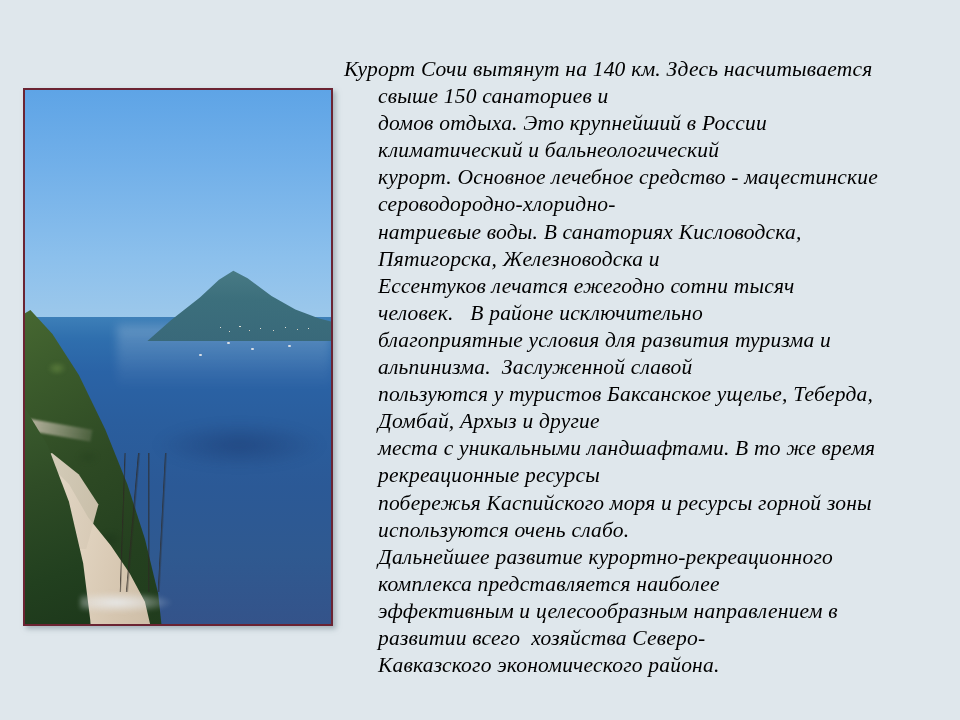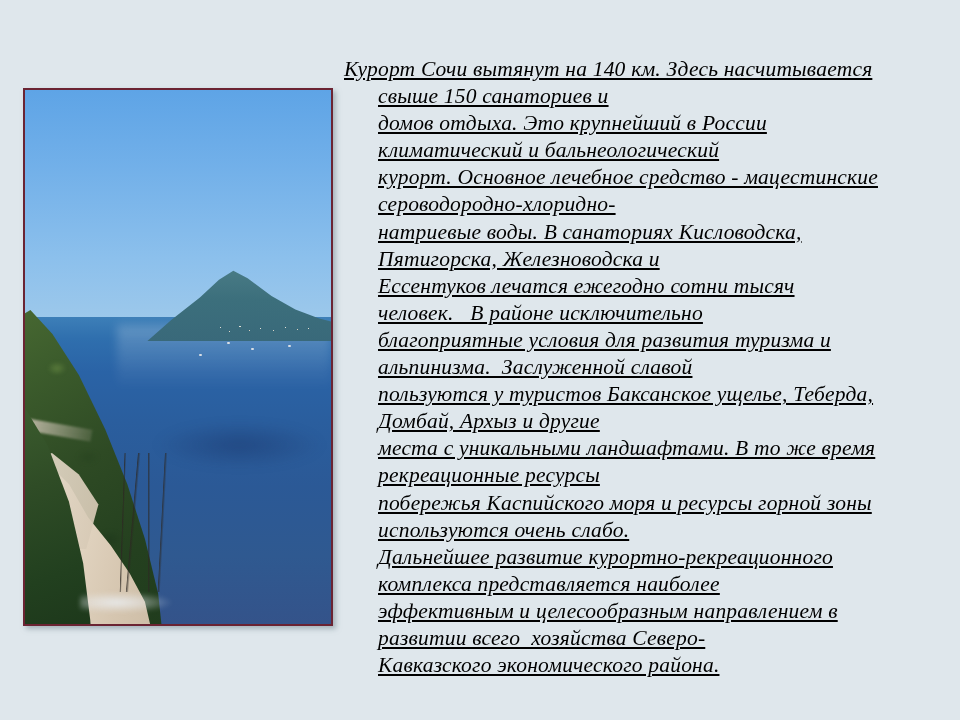--- a/index.html
+++ b/index.html
@@ -224,21 +224,20 @@
     transform: rotate(10deg);
     filter: blur(1px);
   }
 
   
   #text-body {
     position: absolute;
     left: 344px;
     top: 56px;
     width: 600px;
-    text-decoration: underline;
   }
   #text-body p {
     margin: 0;
     font-family: "Liberation Serif", "DejaVu Serif", serif;
     font-style: italic;
     font-size: 21.5px;
     line-height: 27.1px;
     color: #000000;
     letter-spacing: 0.2px;
     white-space: pre-wrap;

